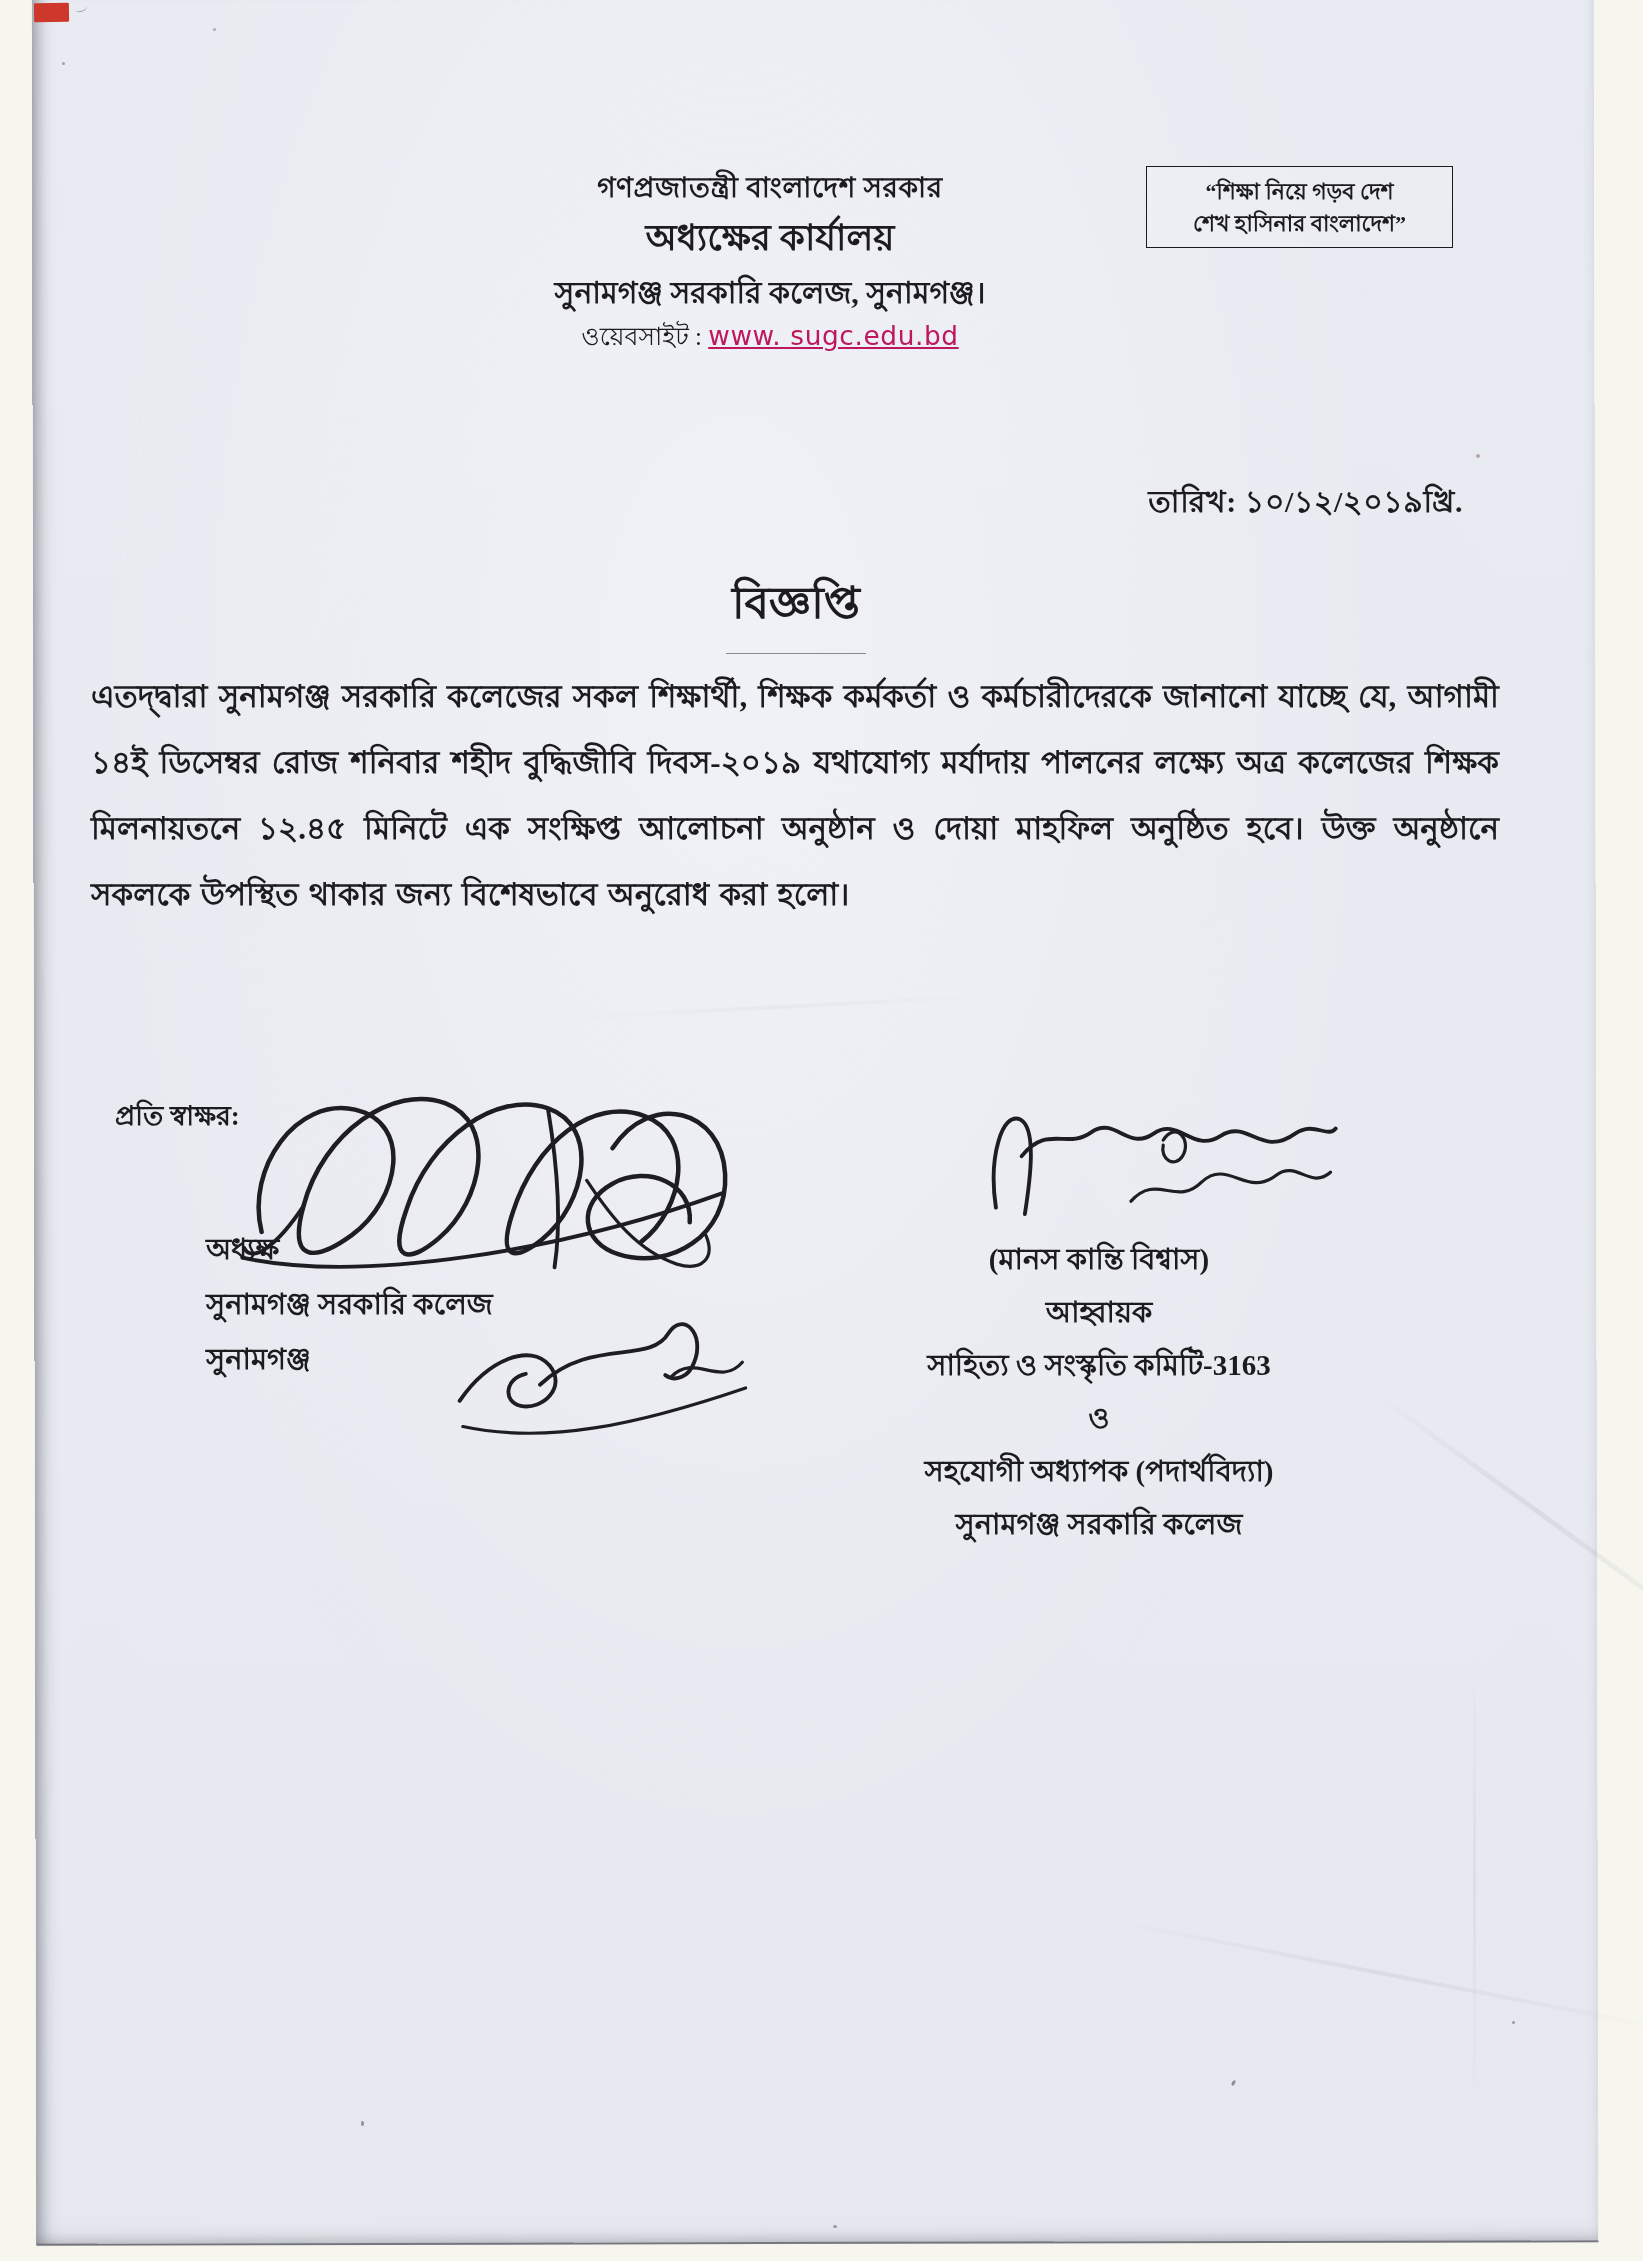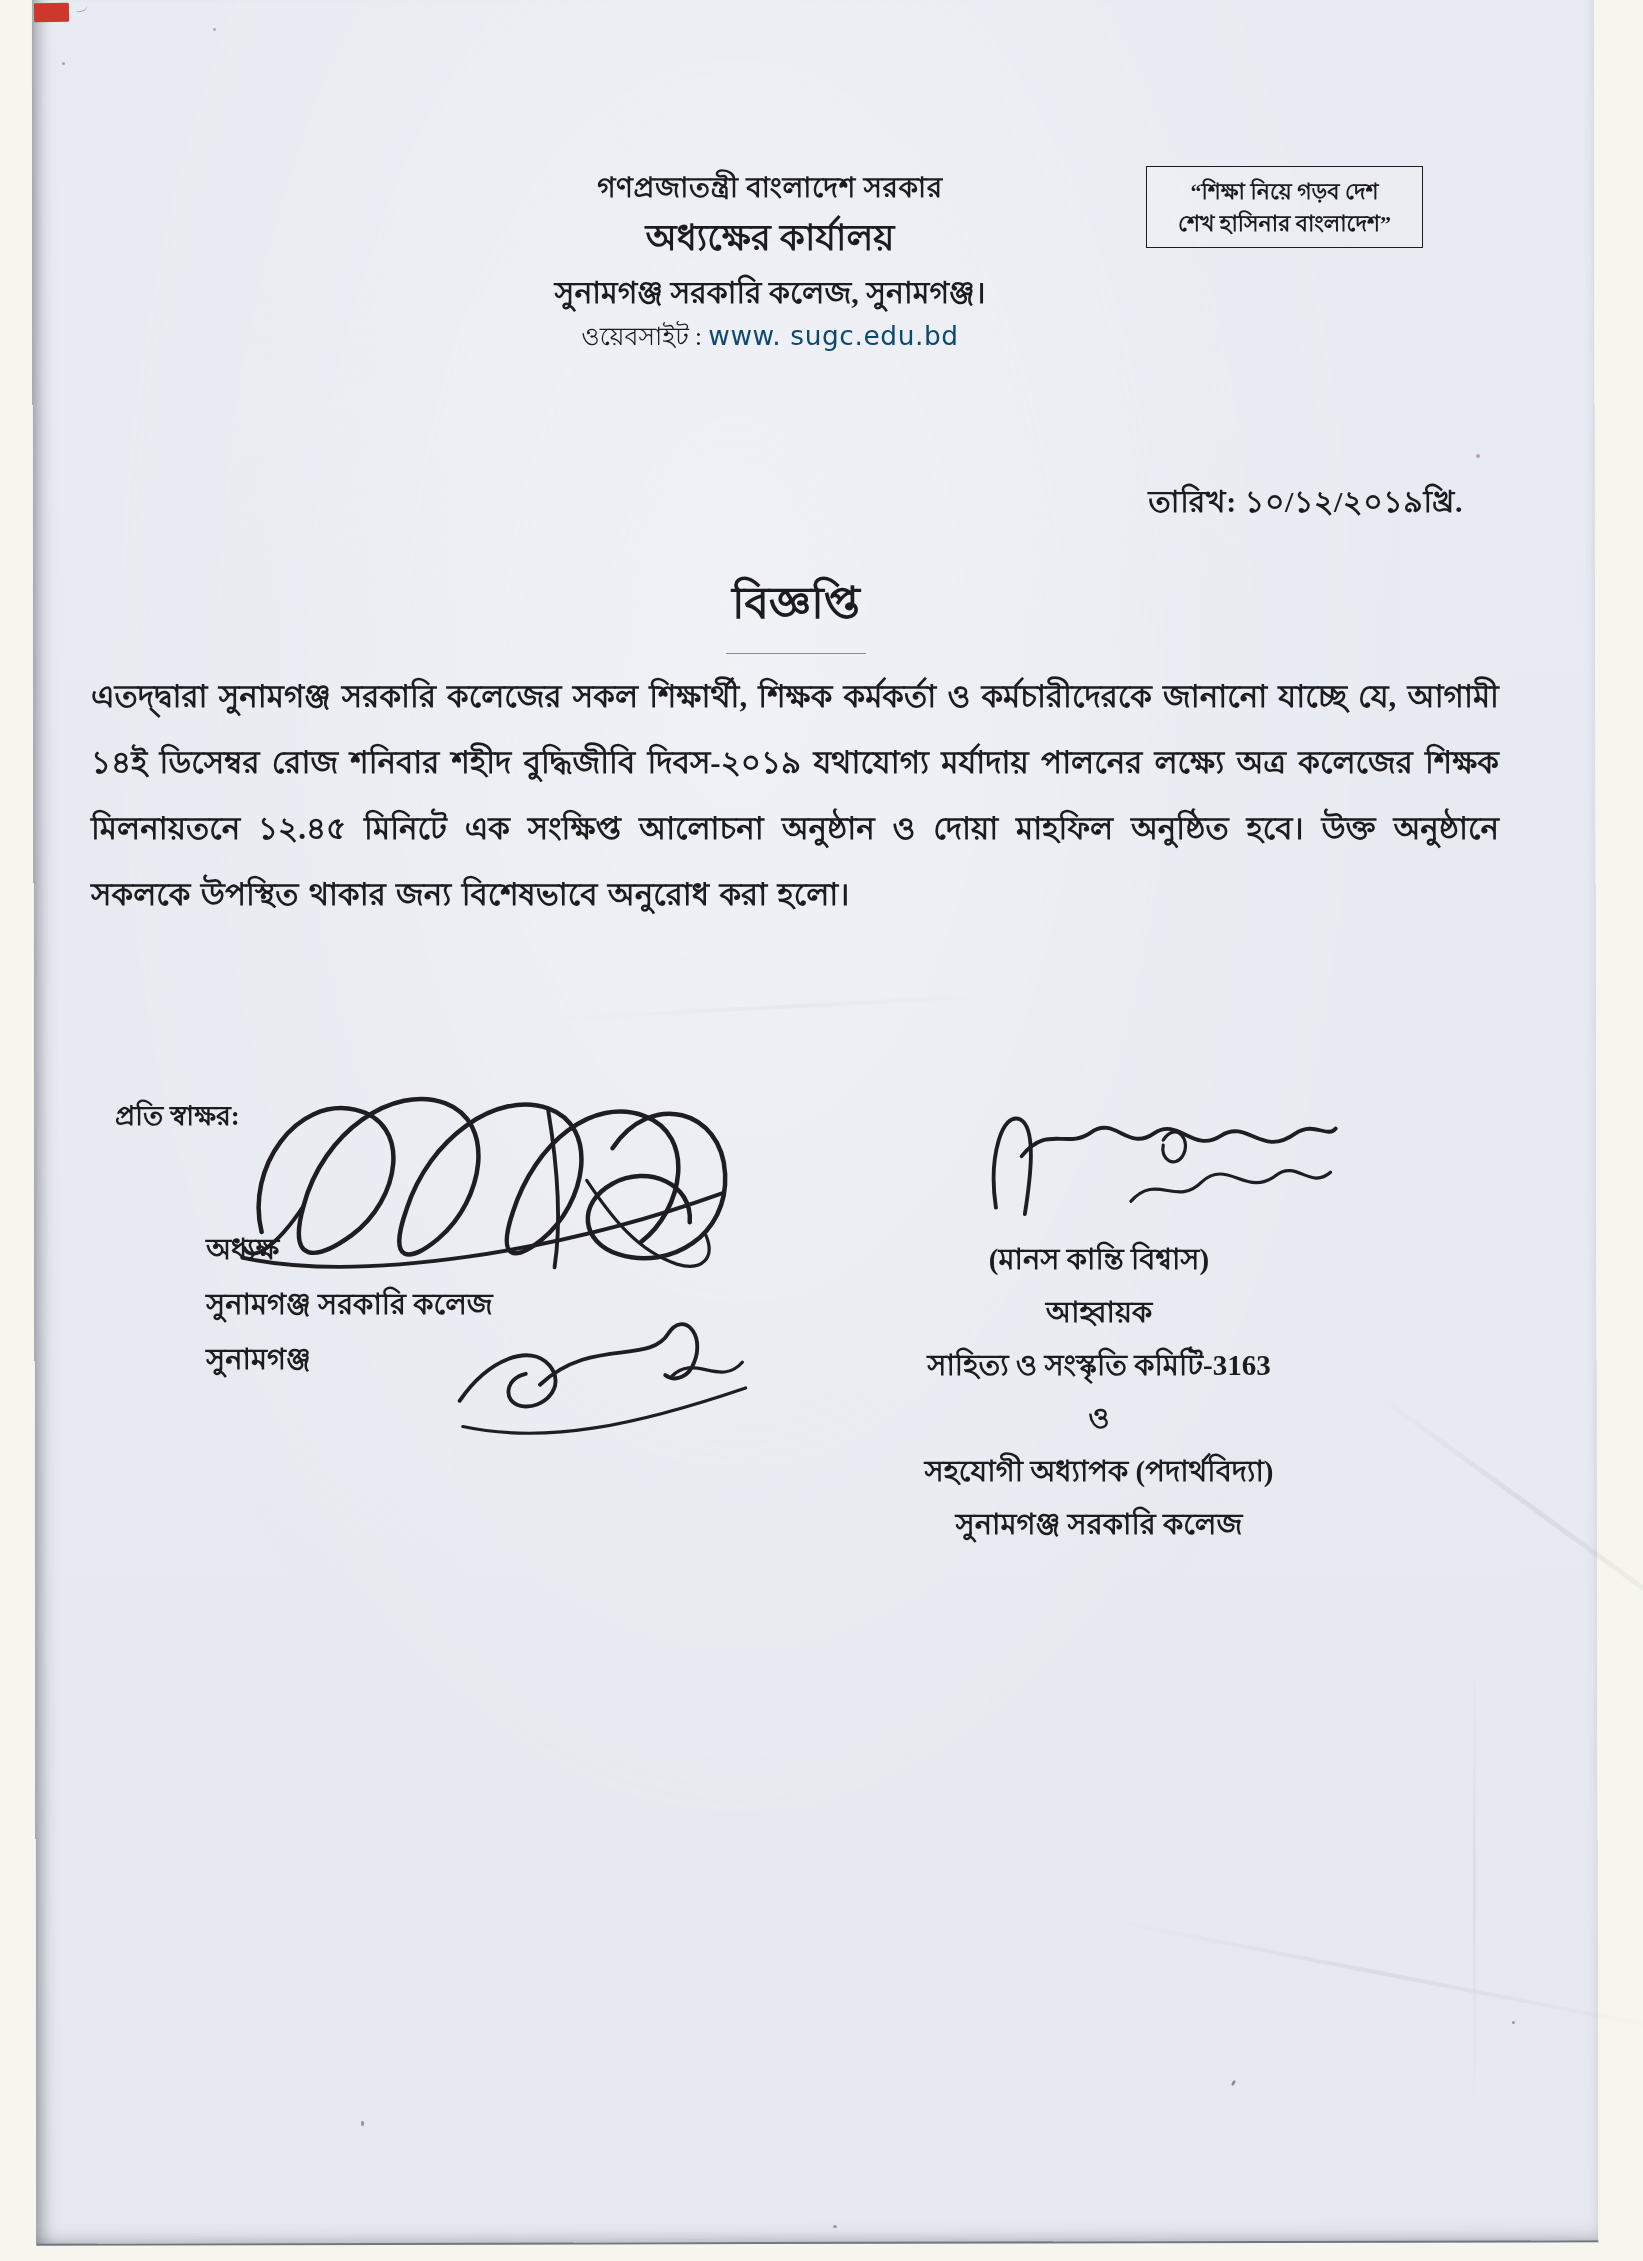--- a/index.html
+++ b/index.html
@@ -39,27 +39,27 @@
   .office-line{font-size:36px;font-weight:700;line-height:45px;margin-top:10.3px;}
   .college-line{font-size:30px;font-weight:600;line-height:35px;margin-top:14px;}
   .contact-line{font-size:24px;font-weight:500;line-height:28px;margin-top:11.6px;}
   .contact-line .email{
     font-family:"DejaVu Sans","Liberation Sans",sans-serif;
     font-size:26px;border-bottom:1.9px solid #2b2b31;padding-bottom:1.3px;
   }
   .website-line{font-size:25px;line-height:30px;margin-top:10.3px;font-weight:500;}
   .website-line .site{
     font-family:"DejaVu Sans","Liberation Sans",sans-serif;
-    font-size:26.4px;letter-spacing:0.6px;color:#0c4a6e;
+    font-size:26.4px;letter-spacing:0.6px;color:#be185d;text-decoration:underline;
   }
 
   
   .motto-box{
     position:absolute;left:1146px;top:166px;
-    width:277px;height:82px;
+    width:307px;height:82px;
     border:1.9px solid #1b1b1d;
     text-align:center;
     font-size:22px;font-weight:600;line-height:32px;
     padding-top:9px;box-sizing:border-box;
     background:rgba(255,255,255,0.12);
   }
 
   
   .date-line{
     position:absolute;right:180px;top:478px;

